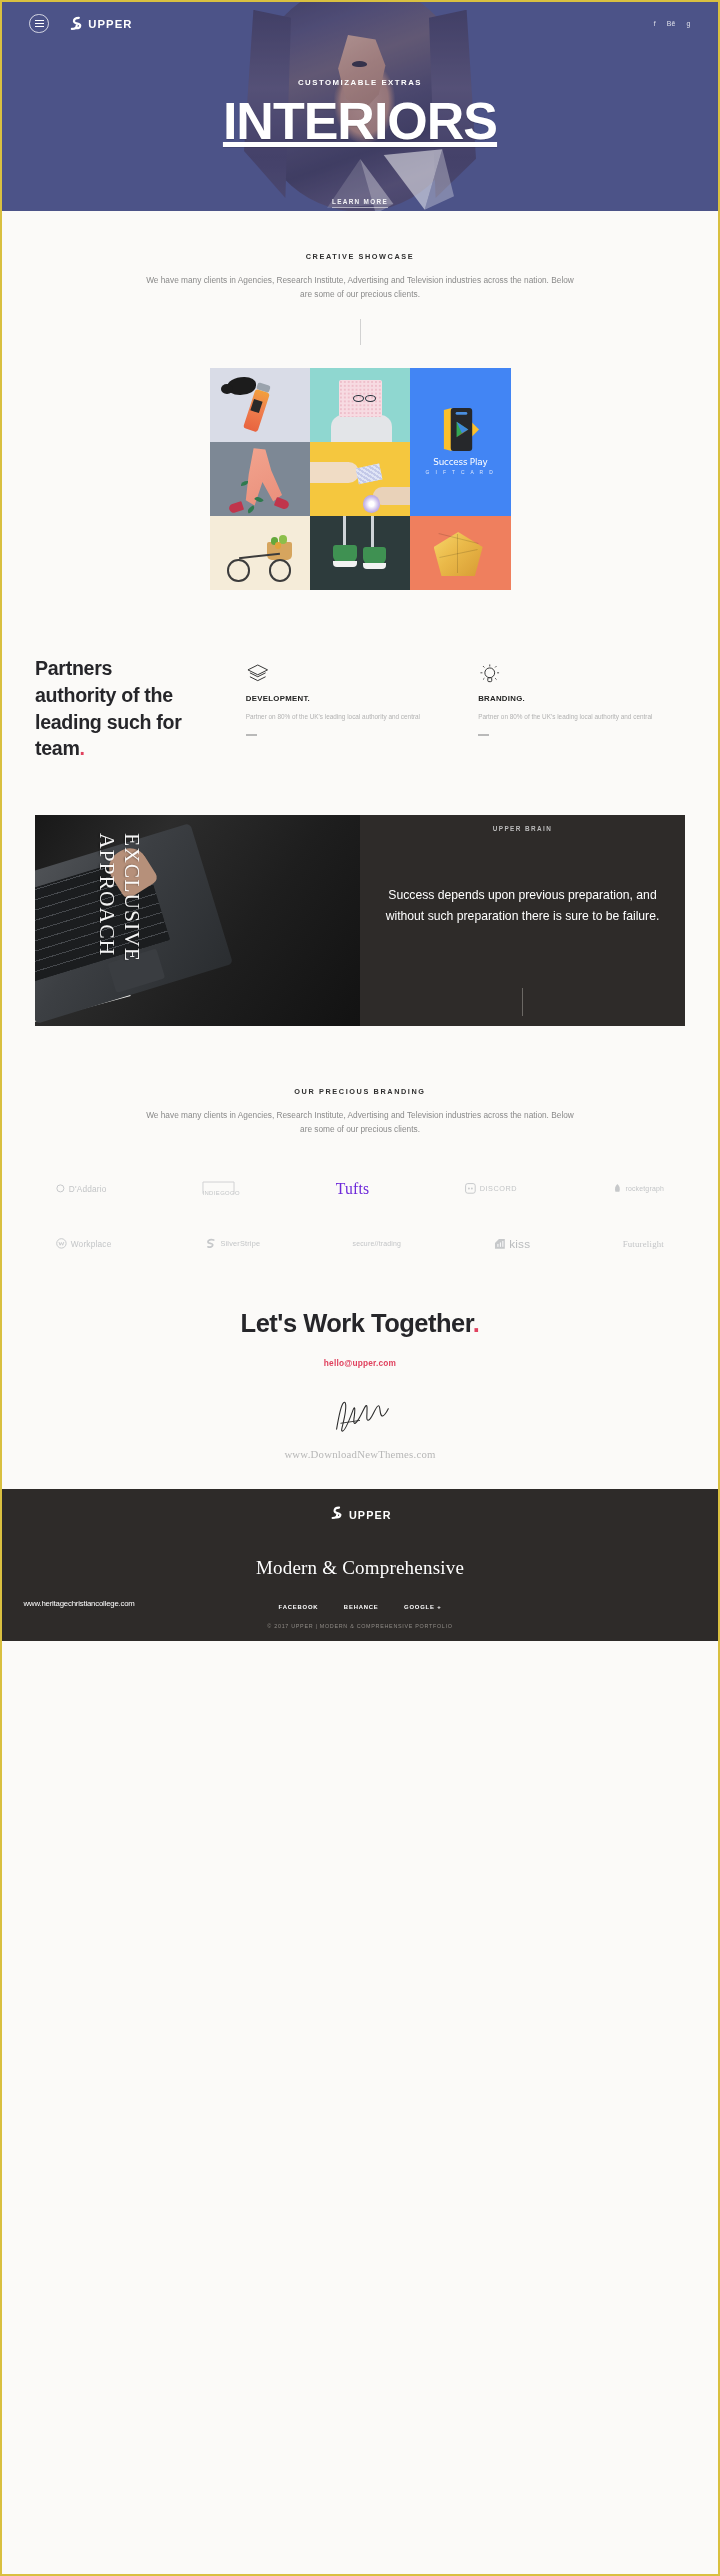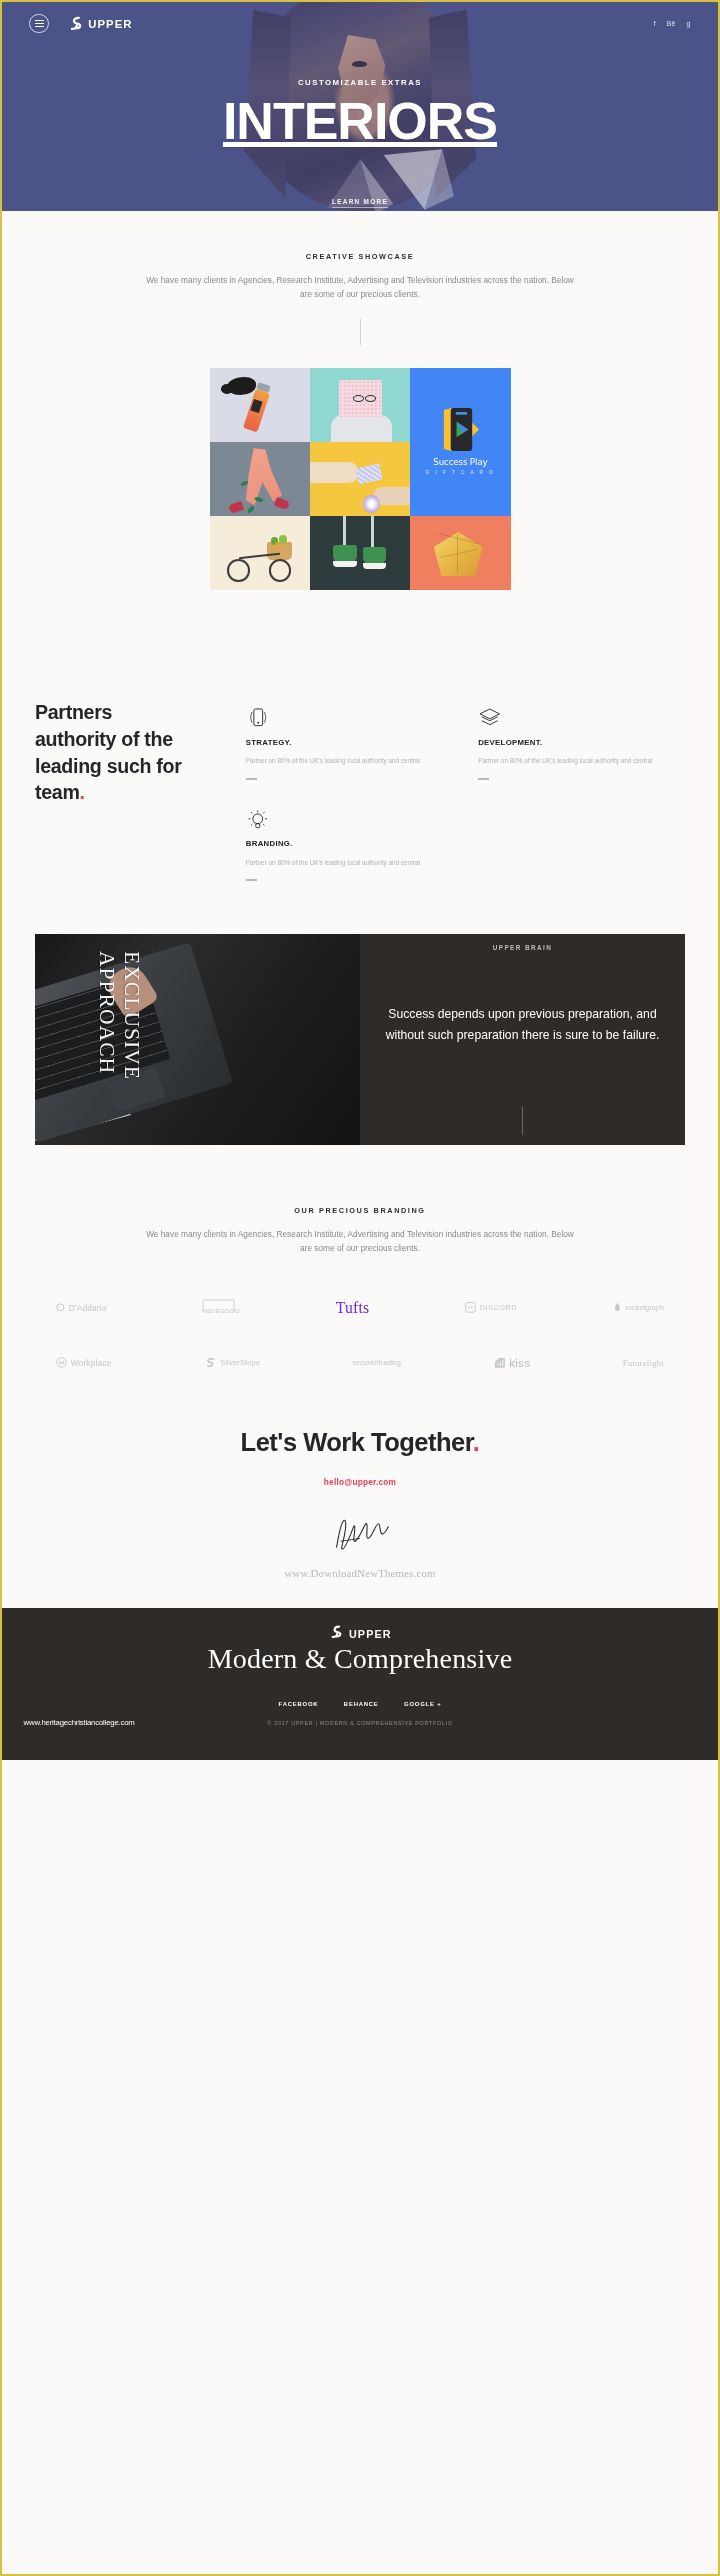--- a/index.html
+++ b/index.html
@@ -176,21 +176,21 @@
   .bike-bas { position:absolute; left:57px; top:25.5px; width:25.5px; height:17.6px; background:#d6a55e; border-radius:2px 2px 4.9px 4.9px; }
   .bike-fruit { position:absolute; border-radius:50%; }
 
   .c-origami { background:#ef7f5e; }
   .ori { position:absolute; left:23.5px; top:15.7px; width:49px; height:44px;
     background:linear-gradient(135deg,#f6d66a 0%,#eab949 45%,#d79b33 100%);
     clip-path:polygon(50% 0,100% 34%,84% 100%,16% 100%,0 34%); }
   .ori-line { position:absolute; background:rgba(0,0,0,.14); }
 
   
-  .partners { padding:65px 33px 0; display:flex; gap:9.8px;margin-top:44px; }
+  .partners { padding:65px 33px 0; display:flex; gap:9.8px; }
   .partners-title {
     width:201px; font-size:19.6px; font-weight:bold; line-height:1.36;
     color:#26262a; letter-spacing:-0.3px;
   }
   .partners-title .dot { color:#e0415e; }
   .svc-grid { flex:1; display:grid; grid-template-columns:1fr 1fr; gap:29px 25.5px; padding-top:7.8px; }
   .svc-icon { height:21.6px; margin-bottom:8.8px; color:#3a3a3a; }
   .svc-name { font-size:7.8px; font-weight:bold; letter-spacing:0.3px; color:#222; }
   .svc-desc { font-size:6.4px; color:#b2b2b2; line-height:1.85; margin-top:8.8px; }
   .svc-dash { width:10.8px; height:1.5px; background:#b9b9b9; margin-top:10.8px; }
@@ -229,21 +229,21 @@
     width:50%; display:flex; flex-direction:column;
     align-items:center; justify-content:center; padding:0 23.5px;gap:37px;
   }
   .quote-kicker { color:#bcbcbc; font-size:6.4px; font-weight:bold; letter-spacing:1.4px; }
   .quote-main { color:#fff; font-size:12.2px; line-height:1.75; text-align:center; margin-top:15.7px; }
   .quote-rule { width:1px; height:27.4px; background:#6b6864; margin-top:23.5px; }
 
   
   .clients-wrap { padding-top:61px; }
   .logos { width:608px; margin:43px auto 0; }
-  .logo-row { display:flex; justify-content:space-between; margin-bottom:39px; }
+  .logo-row { display:flex; justify-content:space-between; align-items:center; margin-bottom:39px; }
   .logo {
     color:#c3c5c7; font-size:8.3px; display:flex; align-items:center; gap:3.9px;
     white-space:nowrap; letter-spacing:0.2px; cursor:pointer;
   }
   .logo svg { display:block; }
 
   
   .contact { text-align:center; padding-top:19.6px; }
   .contact-h {
     font-size:25.5px; font-weight:bold; color:#26262a; letter-spacing:-0.5px;
@@ -257,22 +257,22 @@
   .wm { margin-top:13.7px; font-family:"Liberation Serif", serif; color:#b7b7b7; font-size:10.8px; letter-spacing:0.2px; }
 
   
   .footer {
     margin-top:29px; background:#2e2b29; height:152px;
     position:relative; padding-top:15.7px; text-align:center;
   }
   .f-brand { display:inline-flex; align-items:center; gap:4.9px; }
   .f-brand-text { color:#fff; font-weight:bold; font-size:10.8px; letter-spacing:1.1px; }
   .f-tagline {
-    color:#fff; font-family:"Liberation Serif", serif; font-size:28px;
-    margin-top:0; letter-spacing:0.2px;
+    color:#fff; font-family:"Liberation Serif", serif; font-size:19px;
+    margin-top:32px; letter-spacing:0.2px;
   }
   .f-links { display:flex; gap:25.5px; justify-content:center; margin-top:25.5px; }
   .f-links span { color:#fff; font-size:5.9px; font-weight:bold; letter-spacing:0.8px; cursor:pointer; }
   .f-copy { color:#8f8b86; font-size:5.4px; letter-spacing:0.7px; margin-top:12.7px; }
   .f-ext {
     position:absolute; left:21.6px; bottom:33px; color:#fff;
     font-size:7.8px; letter-spacing:-0.2px;
   }
 </style>
 </head>
@@ -413,33 +413,20 @@
     <h2 class="partners-title">
       <span style="display: block;">Partners</span>
       <span style="display: block;">authority of the</span>
       <span style="display: block;">leading such for</span>
       <span style="display: inline;">team</span><span class="dot">.</span>
     </h2>
 
     <div class="svc-grid">
 
 
-      <div>
-        <div class="svc-icon">
-          <svg width="23.5" height="21.6" viewBox="0 0 24 22">
-            <rect x="8" y="2" width="9" height="17" rx="1.6" stroke="#333" stroke-width="1" fill="none"></rect>
-            <circle cx="12.5" cy="16" r="1" fill="#333"></circle>
-            <path d="M19 5 q2.5 5.5 0 11" stroke="#333" stroke-width=".8" fill="none"></path>
-            <path d="M6 5 q-2.5 5.5 0 11" stroke="#333" stroke-width=".8" fill="none"></path>
-          </svg>
-        </div>
-        <div class="svc-name">STRATEGY.</div>
-        <div class="svc-desc">Partner on 80% of the UK's leading local authority and central</div>
-        <div class="svc-dash"></div>
-      </div>
 
       <div>
         <div class="svc-icon">
           <svg width="23.5" height="21.6" viewBox="0 0 24 22">
             <path d="M12 2 L22 7 L12 12 L2 7 Z" stroke="#333" stroke-width="1" fill="none"></path>
             <path d="M4 10 L12 14 L20 10" stroke="#333" stroke-width="1" fill="none"></path>
             <path d="M4 14 L12 18 L20 14" stroke="#333" stroke-width="1" fill="none"></path>
           </svg>
         </div>
         <div class="svc-name">DEVELOPMENT.</div>

